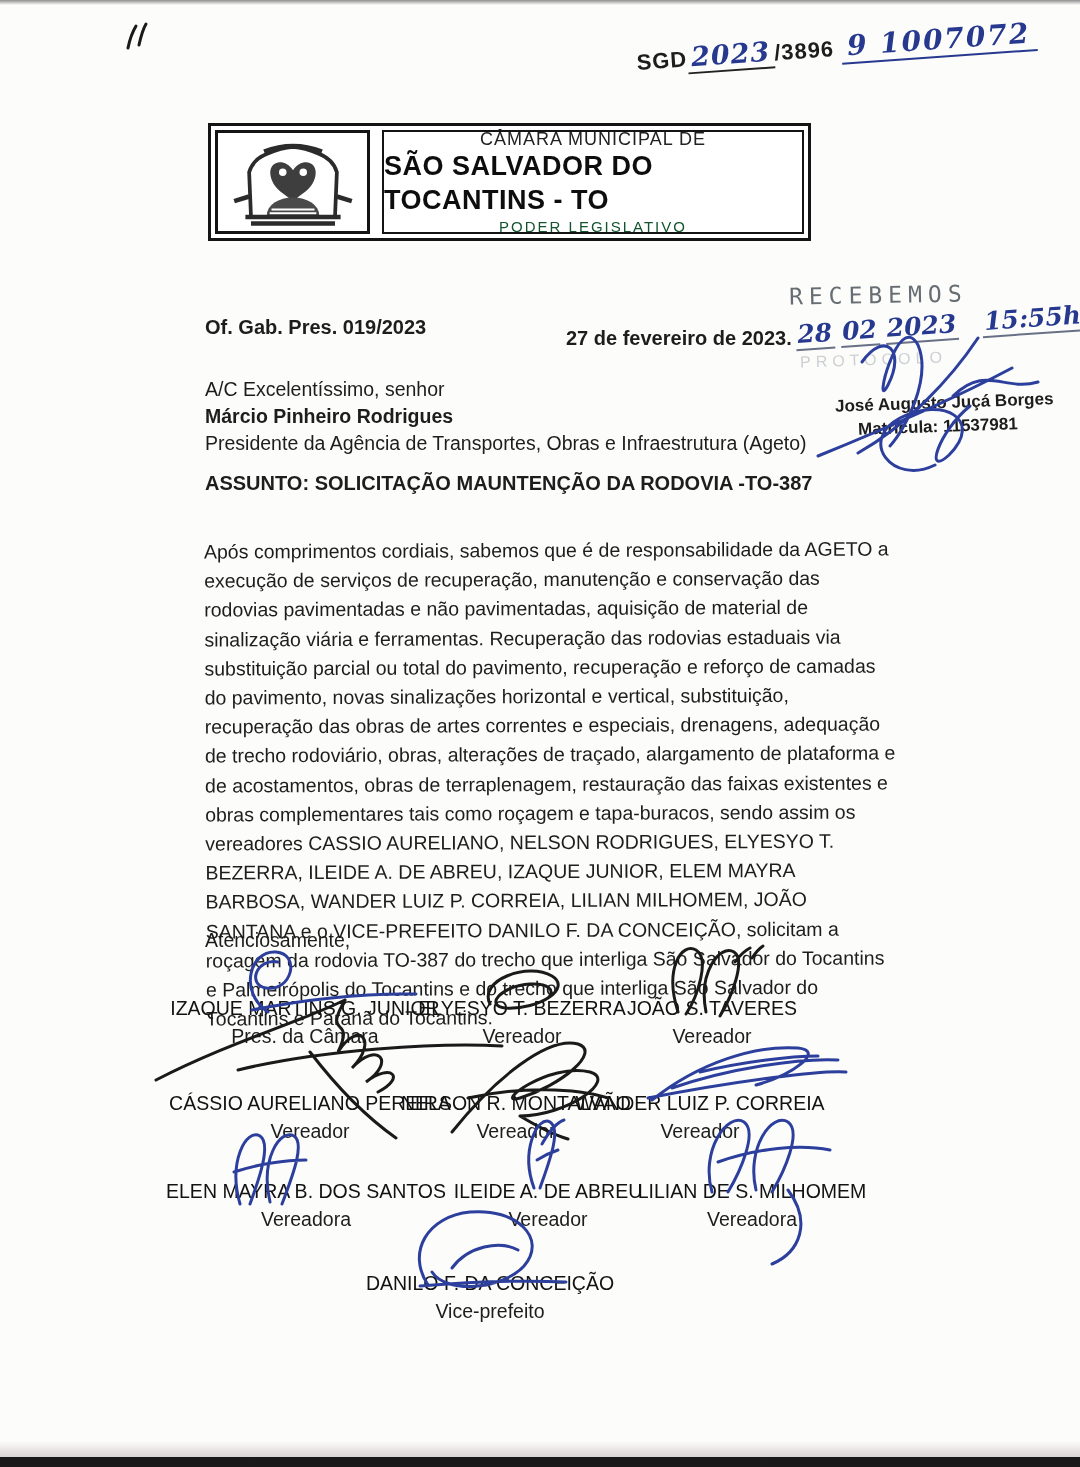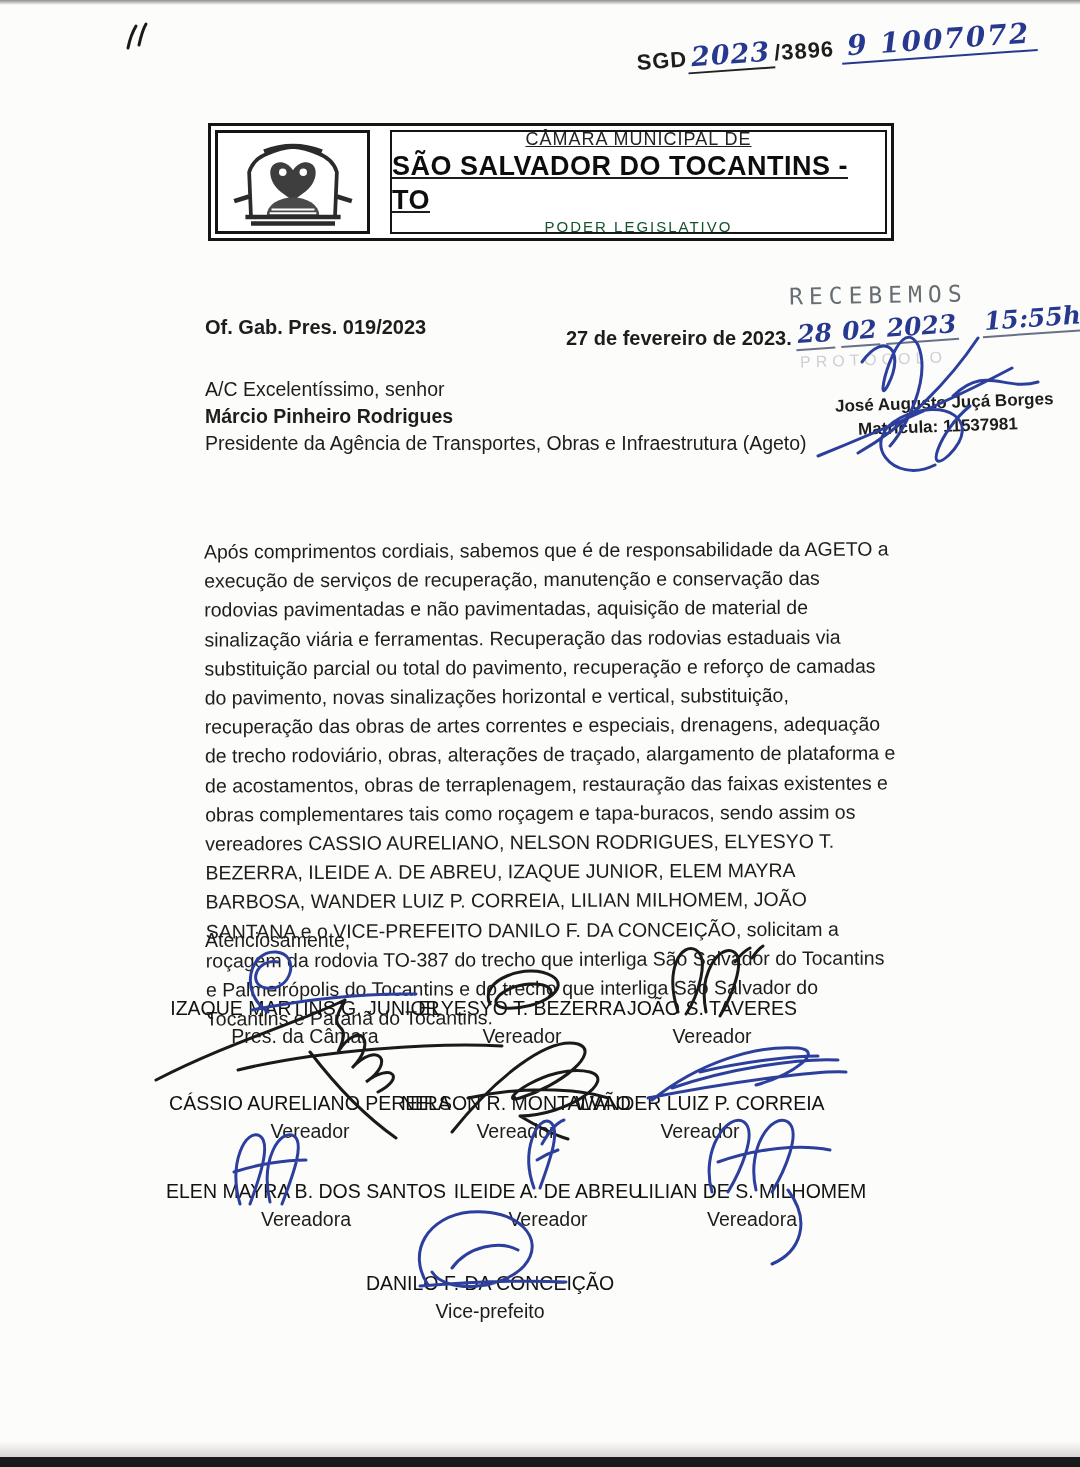--- a/index.html
+++ b/index.html
@@ -19,22 +19,22 @@
     background:linear-gradient(to top,rgba(150,140,140,.35),rgba(150,140,140,0));}
 
   
   .sgd-stamp{position:absolute;left:636px;top:30px;transform:rotate(-4deg);
     font-size:22px;font-weight:bold;letter-spacing:1px;white-space:nowrap;}
   .hw{font-family:"DejaVu Serif",serif;font-style:italic;font-weight:bold;color:#27398f;}
   .sgd-stamp .hw-year{font-size:27px;border-bottom:2px solid #222;padding:0 4px;}
   .sgd-stamp .hw-num{font-size:28px;border-bottom:2px solid #27398f;padding:0 6px;letter-spacing:2px;}
 
   
-  .header-box{position:absolute;left:208px;top:123px;width:686px;height:118px;
-    border:3px solid #141414;box-sizing:border-box;display:flex;padding:4px;gap:20px;background:#fff;text-decoration:underline;}
+  .header-box{position:absolute;left:208px;top:123px;width:603px;height:118px;
+    border:3px solid #141414;box-sizing:border-box;display:flex;padding:4px;gap:12px;background:#fff;}
   .logo-cell{width:155px;border:3px solid #141414;box-sizing:border-box;
     display:flex;align-items:center;justify-content:center;}
   .title-cell{flex:1;border:2px solid #141414;box-sizing:border-box;
     display:flex;flex-direction:column;align-items:center;justify-content:center;line-height:1.25;}
   .hdr-line1{font-size:18px;letter-spacing:1px;color:#222;}
   .hdr-line2{font-size:27px;font-weight:bold;letter-spacing:.5px;color:#0d0d0d;}
   .hdr-line3{font-size:15px;letter-spacing:2px;color:#14532d;}
 
   .ref-line{position:absolute;left:205px;top:300px;font-size:20px;font-weight:bold;margin-top:16px;}
   .date-line{position:absolute;left:566px;top:327px;font-size:20px;font-weight:bold;}
@@ -121,20 +121,21 @@
   <div class="stamp-faint">PROTOCOLO</div>
   <div class="stamp-name">José Augusto Juçá Borges</div>
   <div class="stamp-matric">Matrícula: 11537981</div>
 
   <div class="recipient">
     <div>A/C Excelentíssimo, senhor</div>
     <div class="bold">Márcio Pinheiro Rodrigues</div>
     <div>Presidente da Agência de Transportes, Obras e Infraestrutura (Ageto)</div>
   </div>
 
+  <div class="subject-line">ASSUNTO: SOLICITAÇÃO MAUNTENÇÃO DA RODOVIA -TO-387</div>
 
   <div class="body-par">Após comprimentos cordiais, sabemos que é de responsabilidade da AGETO a execução de serviços de recuperação, manutenção e conservação das rodovias pavimentadas e não pavimentadas, aquisição de material de sinalização viária e ferramentas. Recuperação das rodovias estaduais via substituição parcial ou total do pavimento, recuperação e reforço de camadas do pavimento, novas sinalizações horizontal e vertical, substituição, recuperação das obras de artes correntes e especiais, drenagens, adequação de trecho rodoviário, obras, alterações de traçado, alargamento de plataforma e de acostamentos, obras de terraplenagem, restauração das faixas existentes e obras complementares tais como roçagem e tapa-buracos, sendo assim os vereadores CASSIO AURELIANO, NELSON RODRIGUES, ELYESYO T. BEZERRA, ILEIDE A. DE ABREU, IZAQUE JUNIOR, ELEM MAYRA BARBOSA, WANDER LUIZ P. CORREIA, LILIAN MILHOMEM, JOÃO SANTANA e o VICE-PREFEITO DANILO F. DA CONCEIÇÃO, solicitam a roçagem da rodovia TO-387 do trecho que interliga São Salvador do Tocantins e Palmeirópolis do Tocantins e do trecho que interliga São Salvador do Tocantins e Paranã do Tocantins.</div>
 
   <div class="closing-line">Atenciosamente,</div>
 
   <div class="sig-block" style="left:305px;top:997px">
     <div class="sig-name">IZAQUE MARTINS G. JUNIOR</div>
     <div class="sig-title">Pres. da Câmara</div>
   </div>
   <div class="sig-block" style="left:522px;top:997px">

